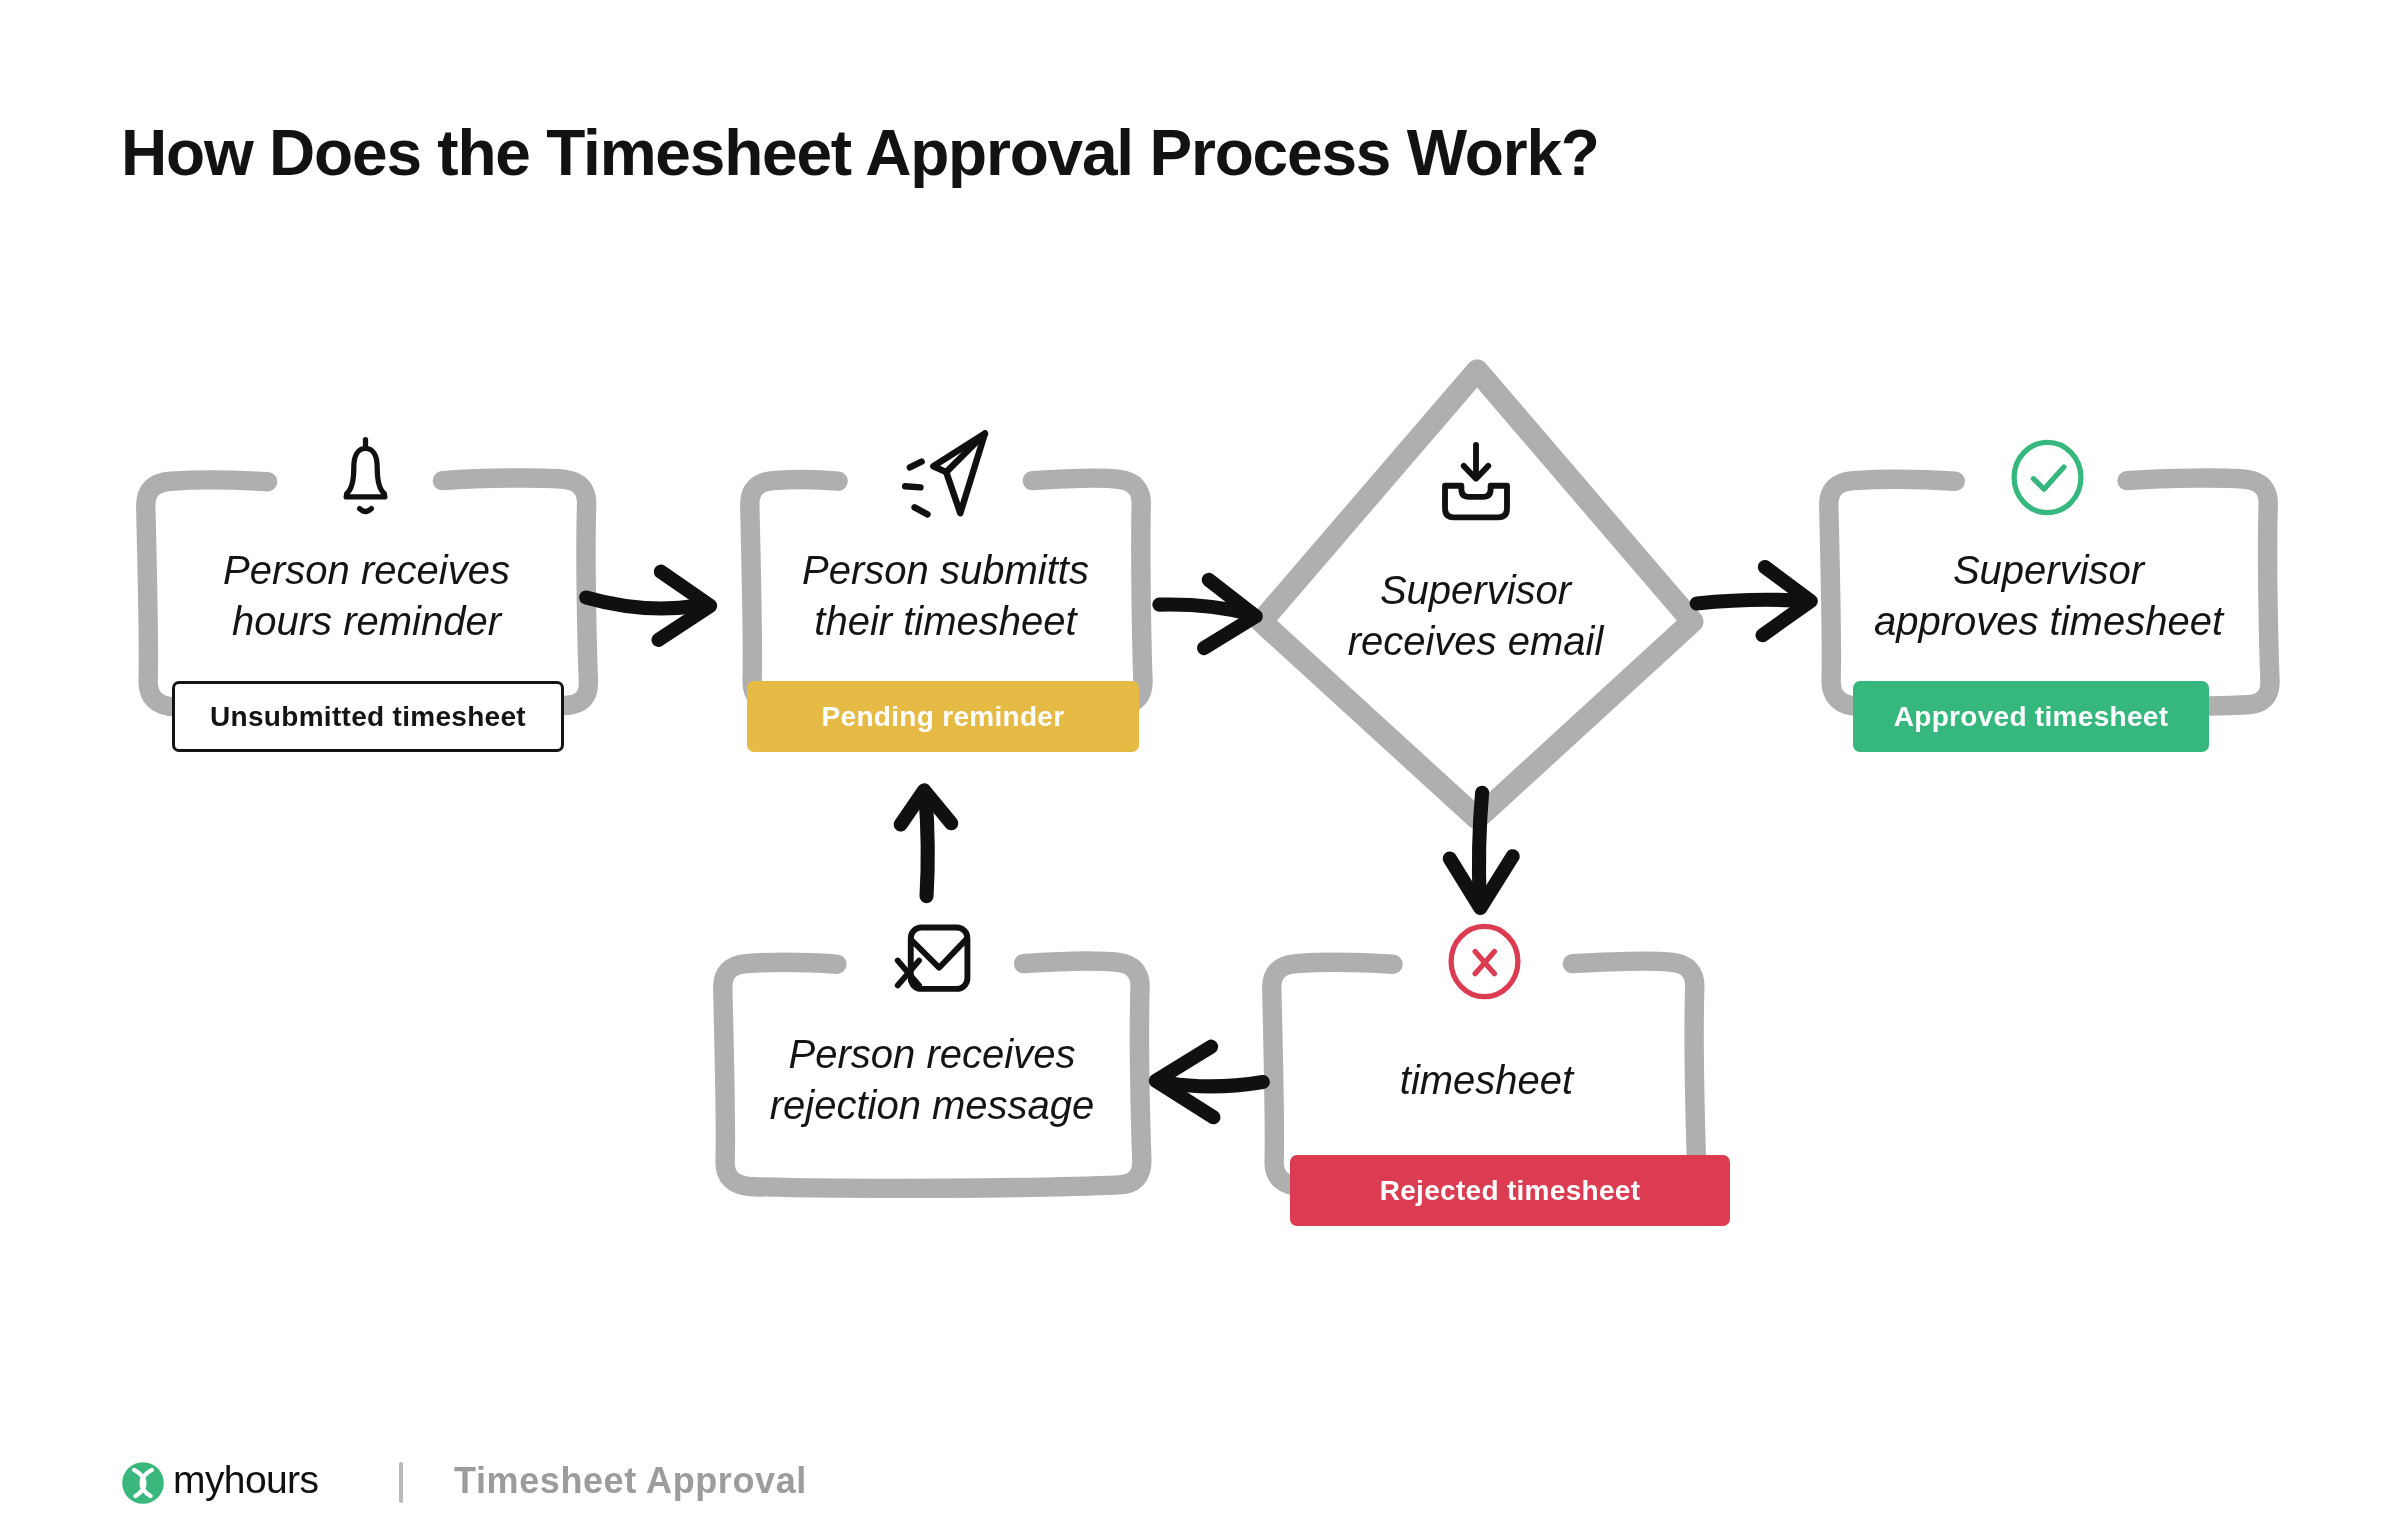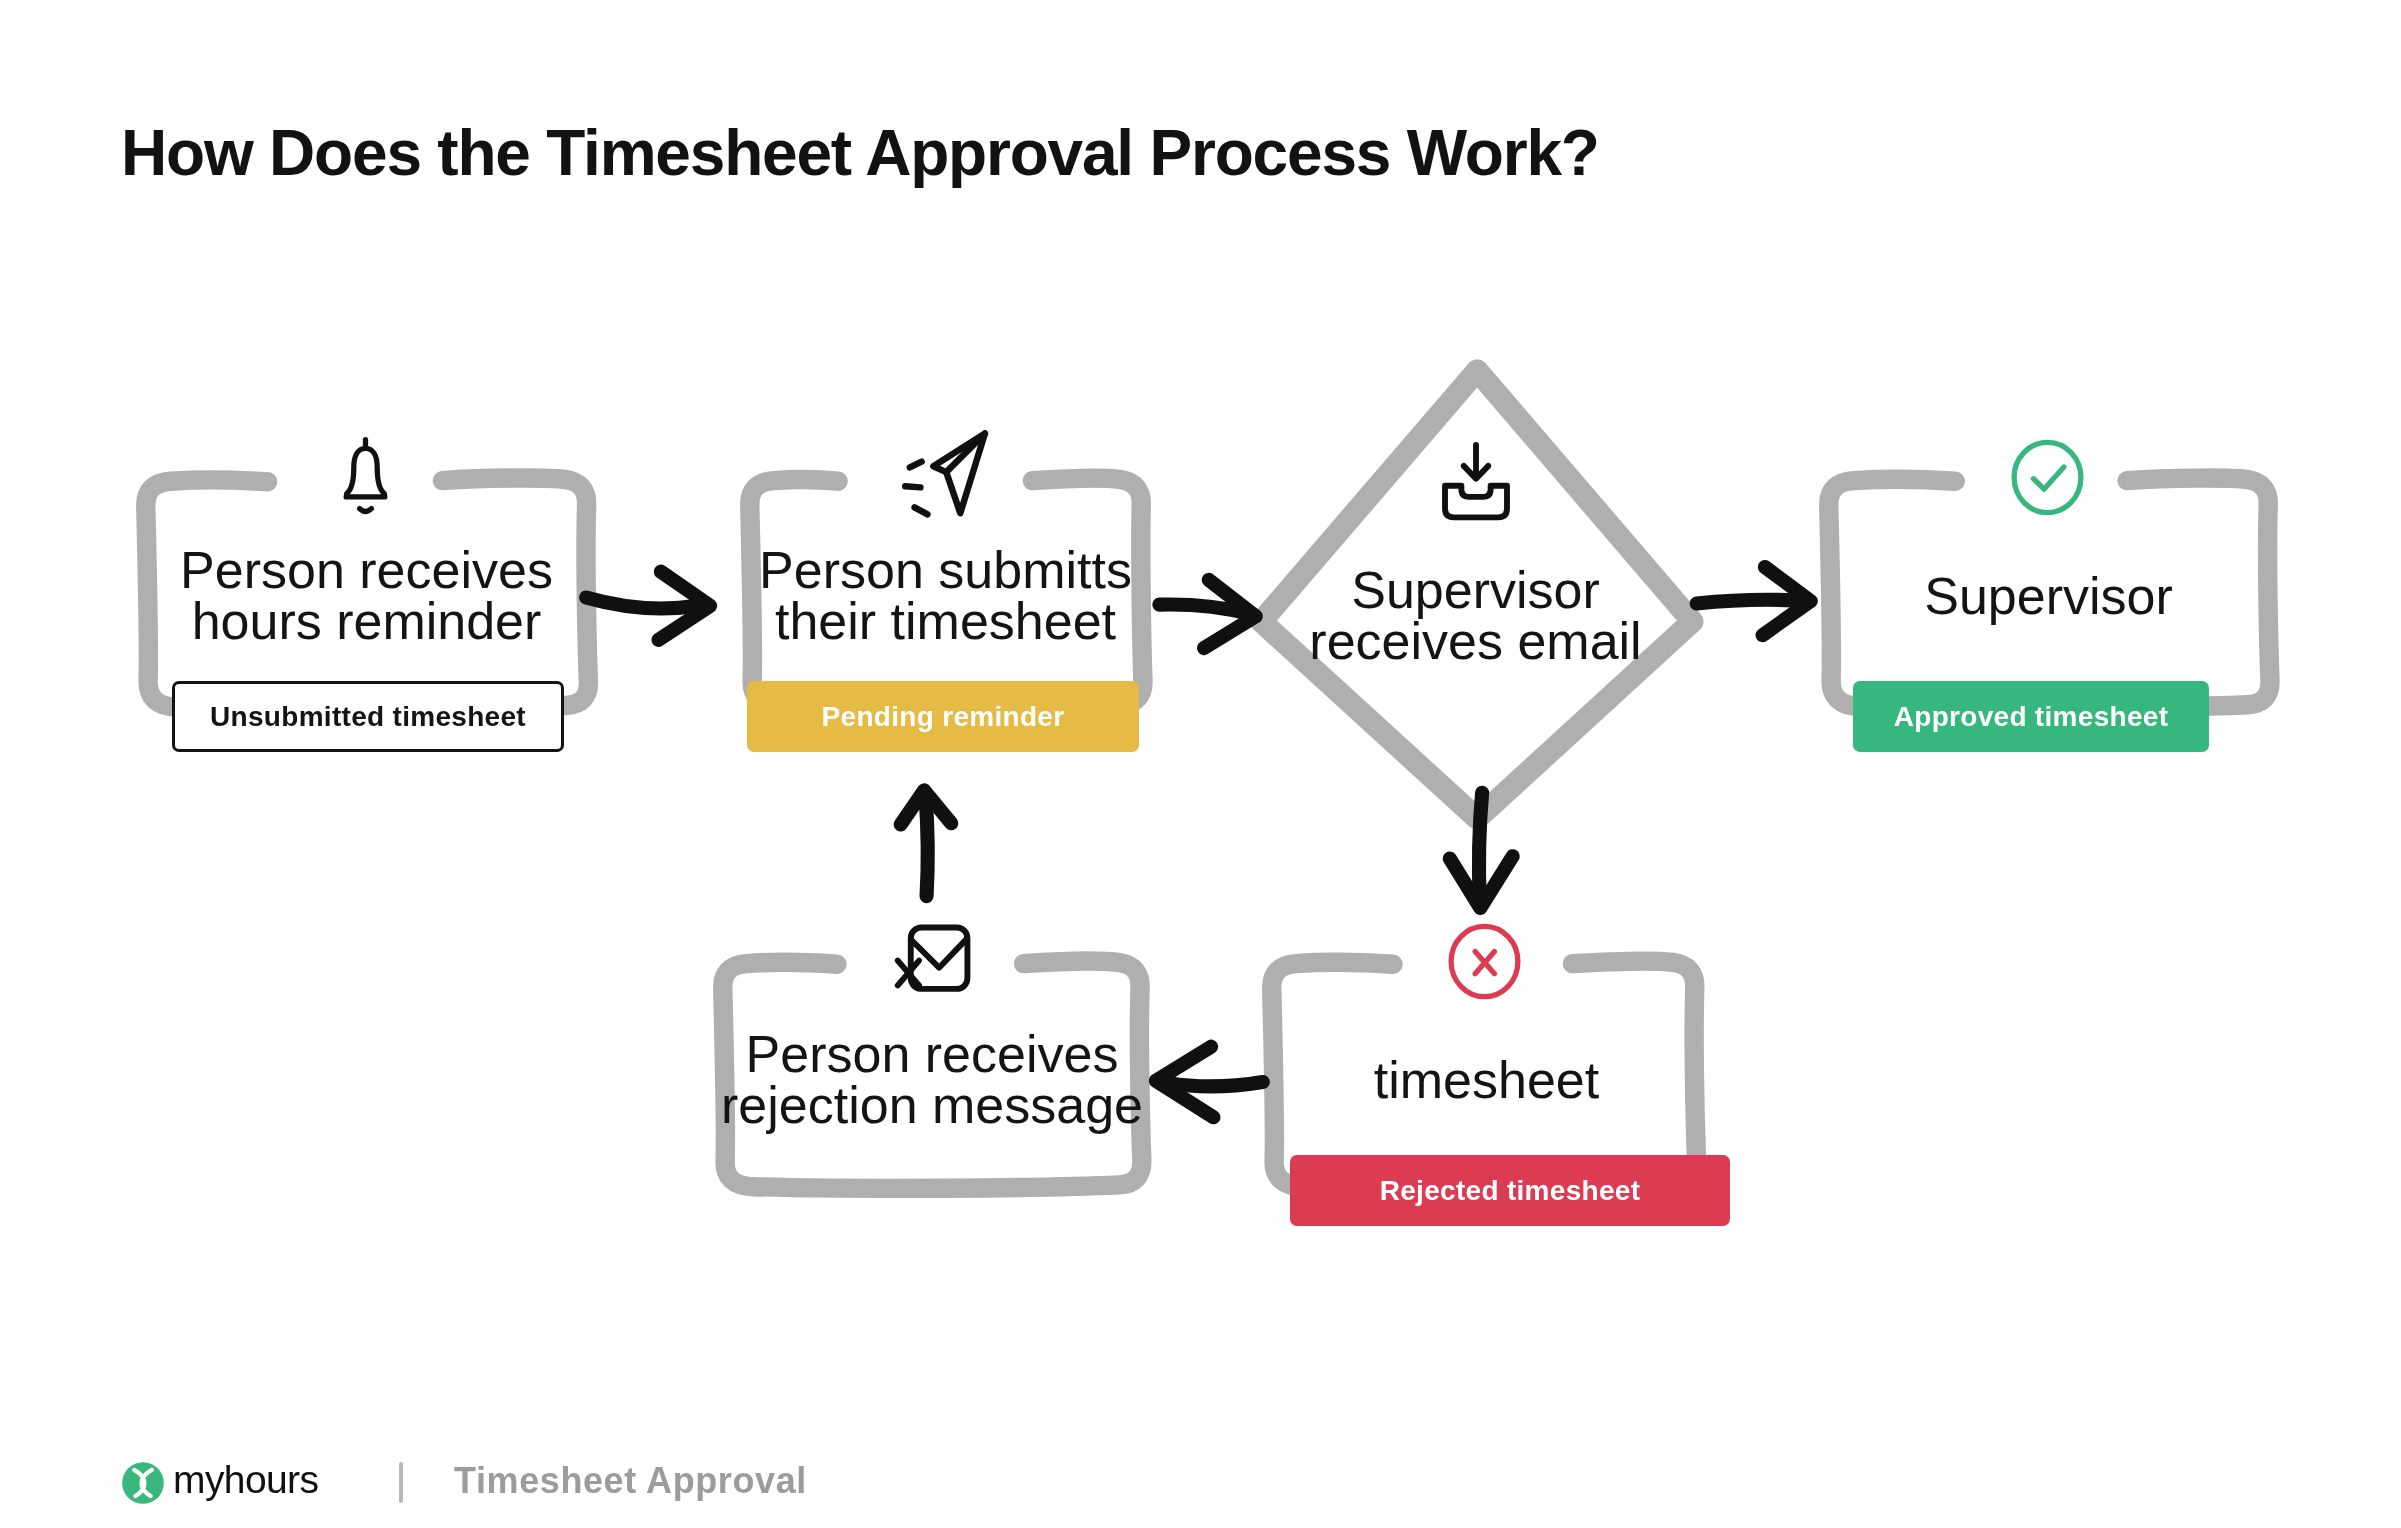--- a/index.html
+++ b/index.html
@@ -20,21 +20,21 @@
     position:absolute;left:121px;top:118px;width:1882px;
     font-size:64px;font-weight:700;letter-spacing:-1.2px;color:#121212;line-height:1.1;
   }
   .node-border{position:absolute;z-index:1;overflow:visible;}
   .node-border path{fill:none;stroke:var(--border-gray);stroke-width:33px;
     stroke-linecap:round;stroke-linejoin:round;}
   .diamond path{stroke-width:38px;}
   .node-label{
     position:absolute;z-index:2;display:flex;flex-direction:column;
     justify-content:center;align-items:center;text-align:center;
-    font-size:52px;line-height:51px;color:var(--ink);
+    font-size:40px;line-height:51px;color:var(--ink);font-style:italic;
   }
   .node-icon{position:absolute;z-index:3;overflow:visible;}
   .badge{
     position:absolute;z-index:4;display:flex;align-items:center;justify-content:center;
     font-weight:700;font-size:28px;border-radius:7px;color:var(--badge-text);
     letter-spacing:0.3px;
   }
   .badge-outline{background:#ffffff;border:3.5px solid #141414;color:#141414;}
   .badge-yellow{background:var(--yellow);}
   .badge-green{background:var(--green);}
@@ -117,20 +117,21 @@
   <path d="M 527 18 C 600 13, 700 12, 730 16 Q 768 21, 767 58 C 764 150, 768 310, 770 358
            Q 771 397, 732 399 C 580 405, 250 407, 74 402 Q 22 401, 24 355
            C 26 298, 22 150, 20 60 Q 19 21, 62 18 C 120 14, 190 16, 235 19"></path>
 </svg>
 <svg class="node-icon" style="left:2011px;top:440px;" width="73" height="75" viewBox="0 0 124 128">
   <ellipse cx="62" cy="64" rx="57" ry="60" fill="none" stroke="var(--green)" stroke-width="9"></ellipse>
   <path d="M 38 66 L 56 84 L 90 46" fill="none" stroke="var(--green)" stroke-width="9" stroke-linecap="round" stroke-linejoin="round"></path>
 </svg>
 <div class="node-label" style="left:1817px;top:540px;width:463px;height:112px;">
   <div>Supervisor</div>
+  <div>approves timesheet</div>
 </div>
 <div class="badge badge-green" style="left:1853px;top:681px;width:356px;height:71px;">
   <span>Approved timesheet</span>
 </div>
 
 <svg class="node-border" style="left:1260px;top:953px;" width="453" height="259" viewBox="0 0 770 440">
   <path d="M 531 18 C 600 14, 670 12, 702 16 Q 740 21, 739 58 C 736 150, 740 300, 742 352
            Q 743 392, 704 394 C 570 400, 260 402, 74 397 Q 22 396, 24 352
            C 26 295, 22 150, 20 60 Q 19 21, 62 18 C 115 14, 180 16, 226 19"></path>
 </svg>

